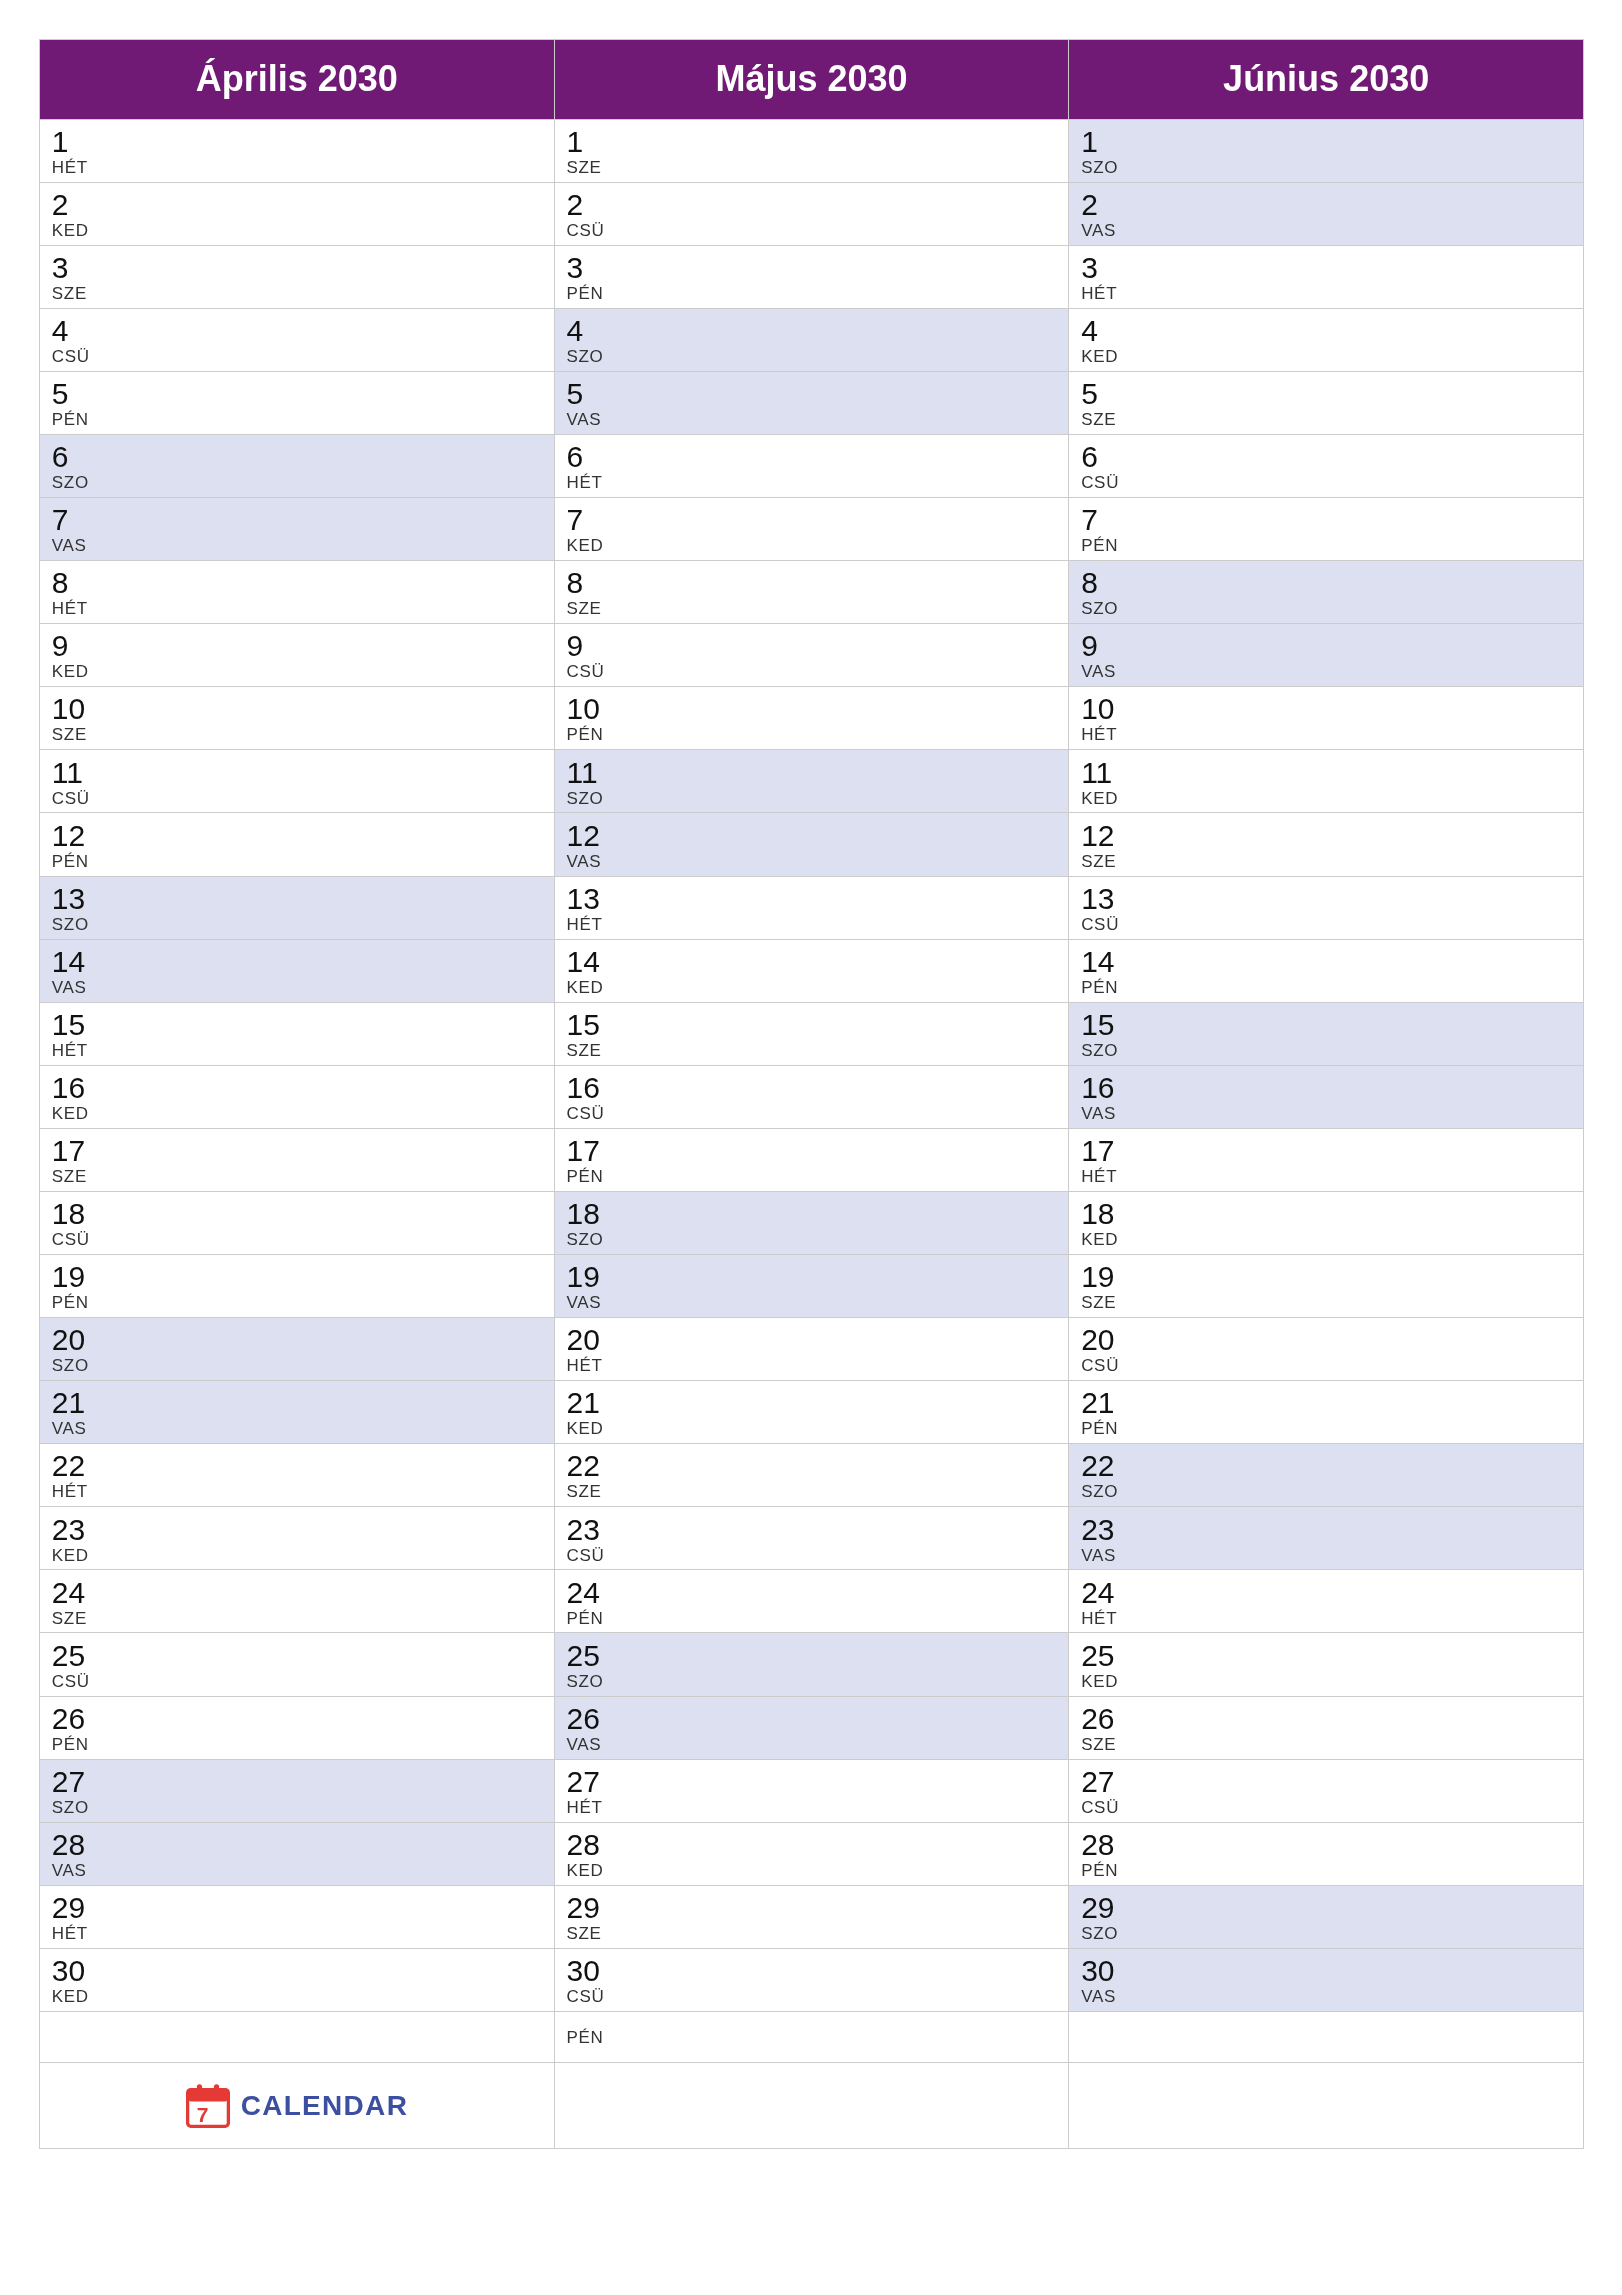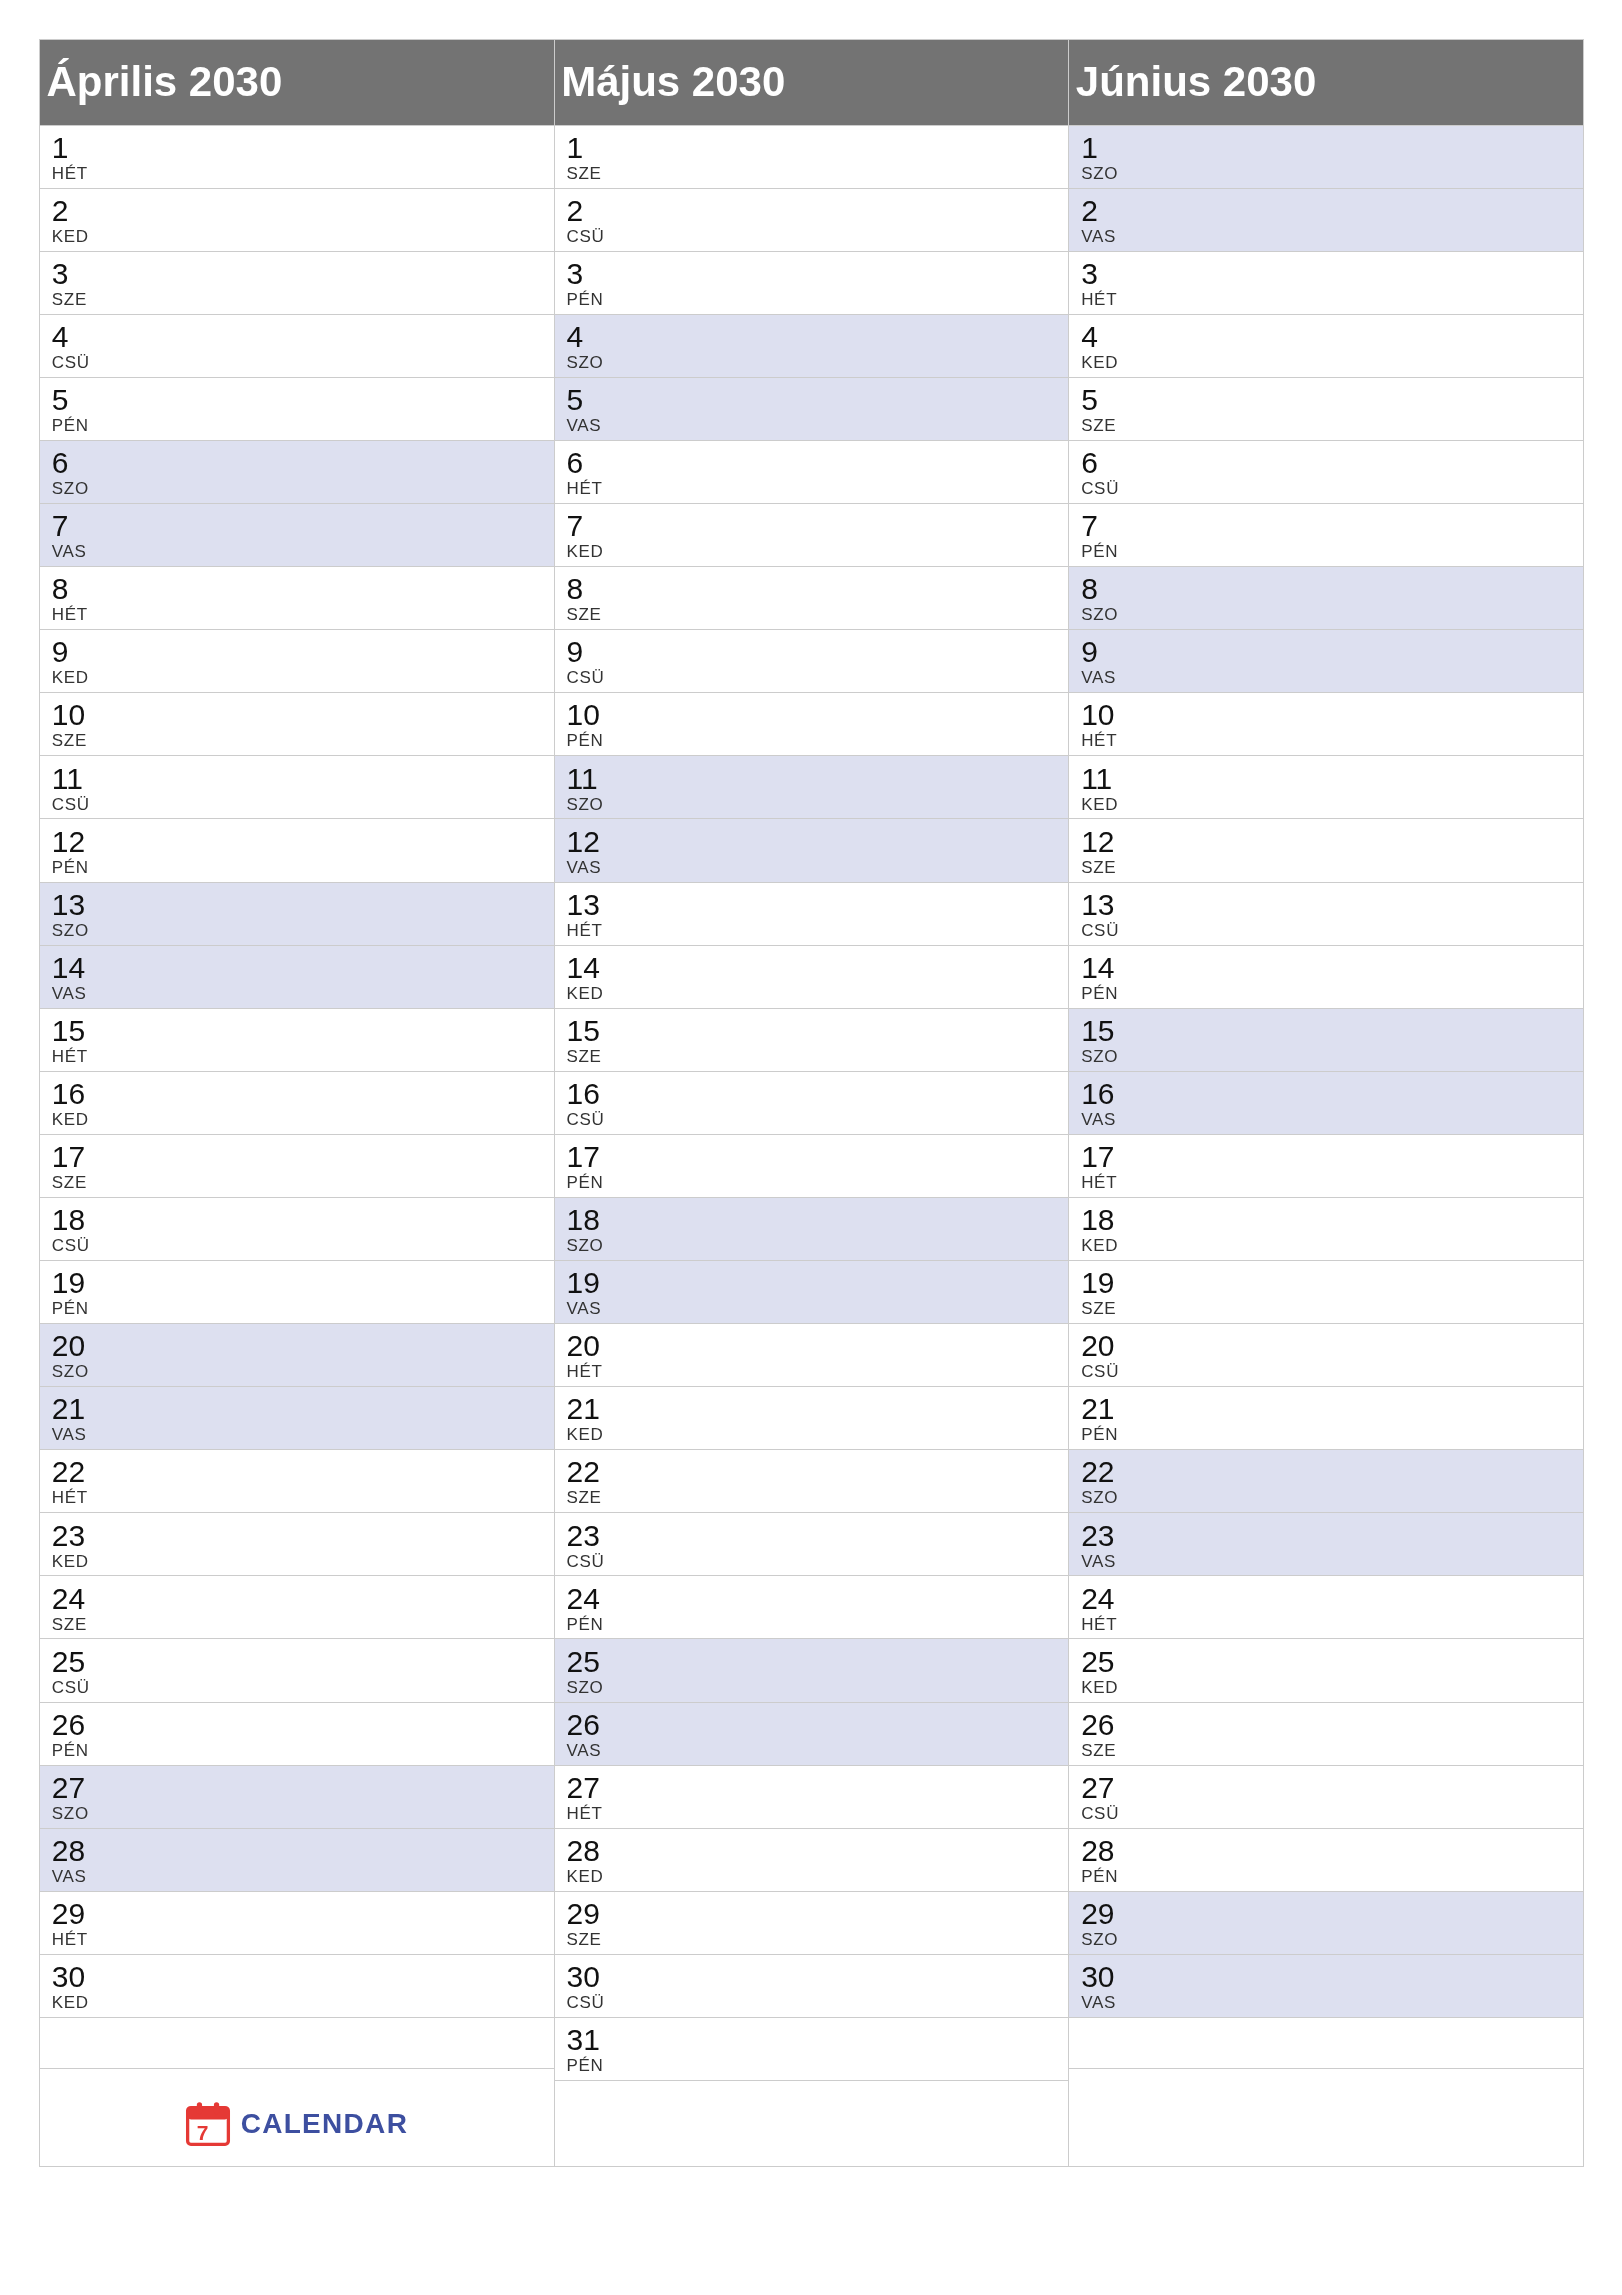--- a/index.html
+++ b/index.html
@@ -16,24 +16,24 @@
       border: 0.7px solid #ccc;
       border-bottom: none;
       border-right: none;
     }
     .month-col {
       display: flex;
       flex-direction: column;
       border-right: 0.7px solid #ccc;
     }
     .month-header {
-      background: #737373;
+      background: #701a75;
       color: #fff;
-      text-align: left;
-      font-size: 42px;
+      text-align: center;
+      font-size: 36px;
       font-weight: bold;
       padding: 18.3px 6.5px;
       border-bottom: 0.7px solid #ccc;
     }
     .day-row {
       display: flex;
       flex-direction: column;
       justify-content: center;
       padding: 5.2px 11.8px 3.9px 11.8px;
       border-bottom: 0.7px solid #ccc;
@@ -338,21 +338,20 @@
       </div>
       <div class="day-row">
         <div class="day-num">29</div>
         <div class="day-name">SZE</div>
       </div>
       <div class="day-row">
         <div class="day-num">30</div>
         <div class="day-name">CSÜ</div>
       </div>
       <div class="day-row">
-        <div class="day-num">31</div>
         <div class="day-name">PÉN</div>
       </div>
     </div>
     <div class="month-col">
       <div class="month-header">Június 2030</div>
       <div class="day-row weekend">
         <div class="day-num">1</div>
         <div class="day-name">SZO</div>
       </div>
       <div class="day-row weekend">

